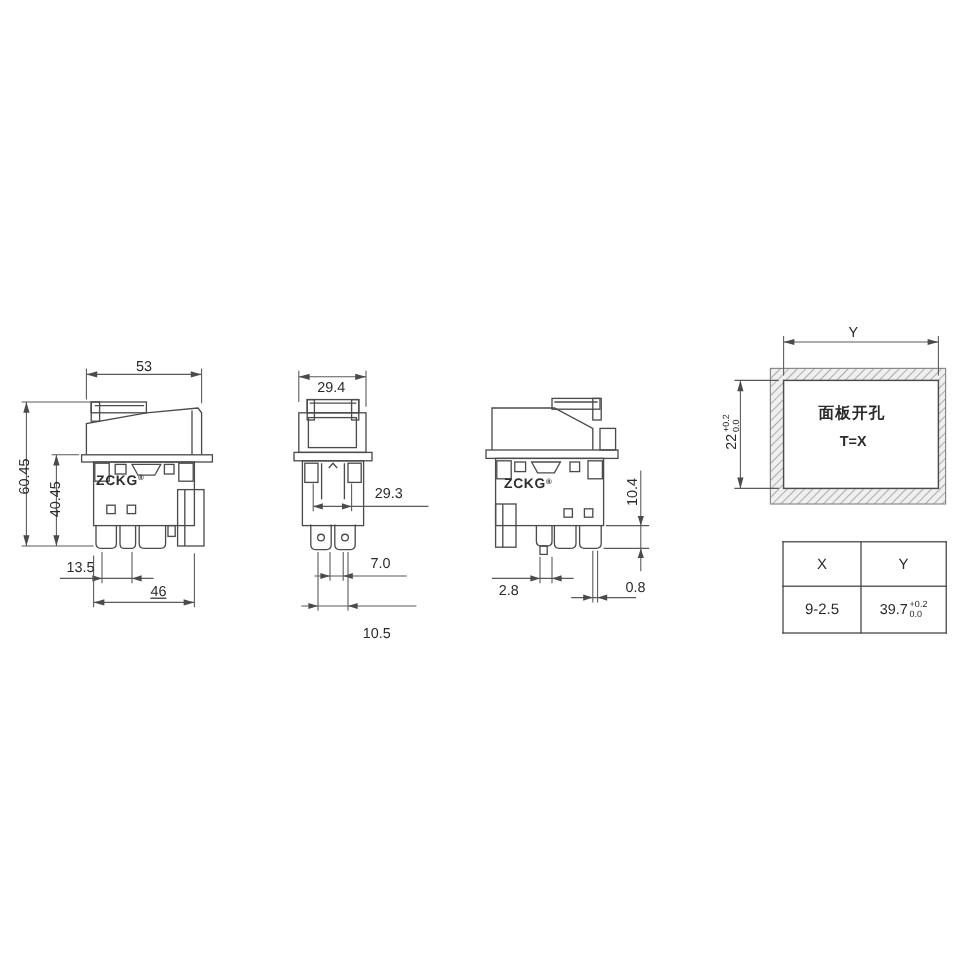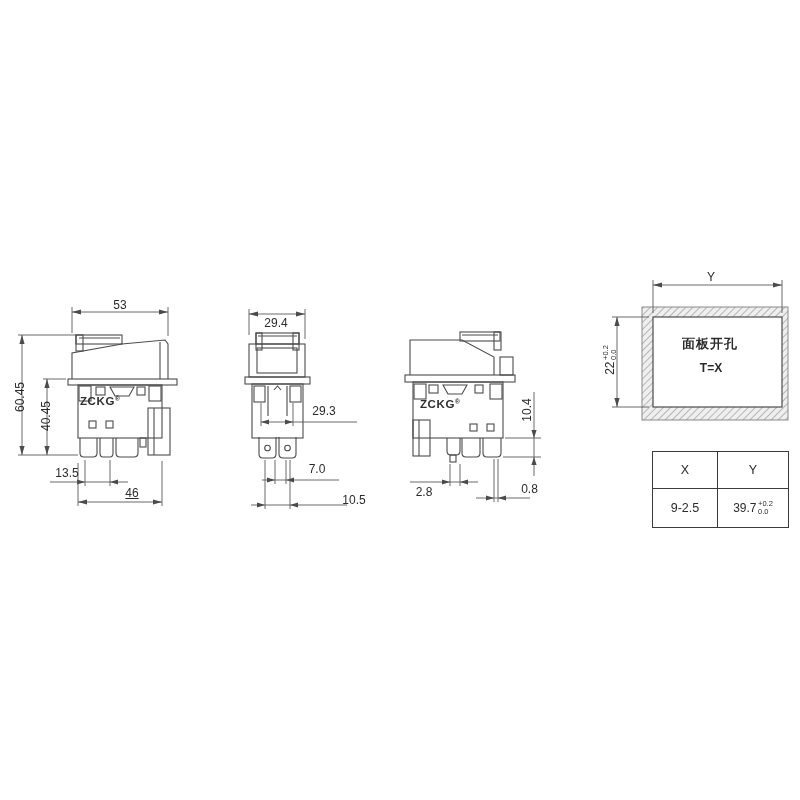--- a/index.html
+++ b/index.html
@@ -217,21 +217,21 @@
   <div class="dimlabel rot" style="left:20px;top:397px;">60.45</div>
   <div class="dimlabel rot" style="left:46px;top:416px;">40.45</div>
   <div class="dimlabel" style="left:67px;top:473px;">13.5</div>
   <div class="dimlabel" style="left:132px;top:493px;text-decoration:underline;">46</div>
 
   <div class="logo" style="left:80px;top:401px;"><span>ZCKG</span><sup>®</sup></div>
 
   <div class="dimlabel" style="left:276px;top:323px;">29.4</div>
   <div class="dimlabel" style="left:324px;top:411px;">29.3</div>
   <div class="dimlabel" style="left:317px;top:469px;">7.0</div>
-  <div class="dimlabel" style="left:314px;top:500px;margin-left:40px;">10.5</div>
+  <div class="dimlabel" style="left:314px;top:528px;">10.5</div>
 
   <div class="logo" style="left:420px;top:404px;"><span>ZCKG</span><sup>®</sup></div>
 
   <div class="dimlabel" style="left:424px;top:471px;margin-top:21px;">2.8</div>
   <div class="dimlabel" style="left:517px;top:489px;padding-left:25px;">0.8</div>
   <div class="dimlabel rot" style="left:527px;top:410px;">10.4</div>
 
   <div class="dimlabel" style="left:711px;top:277px;">Y</div>
   <div class="dimlabel rot" style="left:609px;top:360px;">
     <span class="tolwrap">

